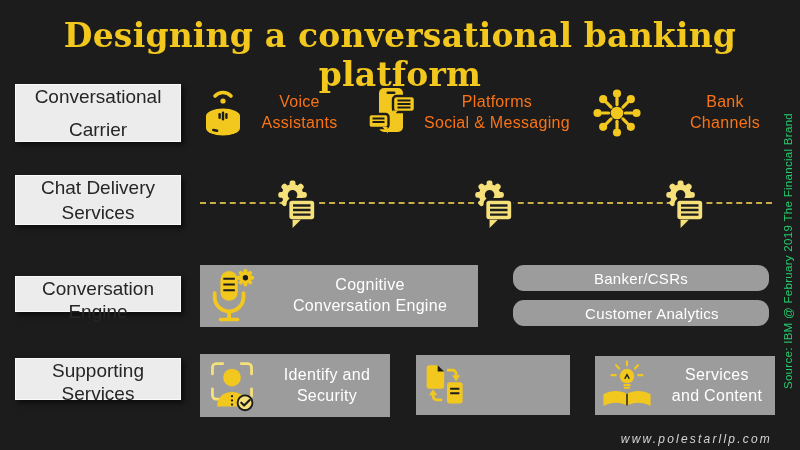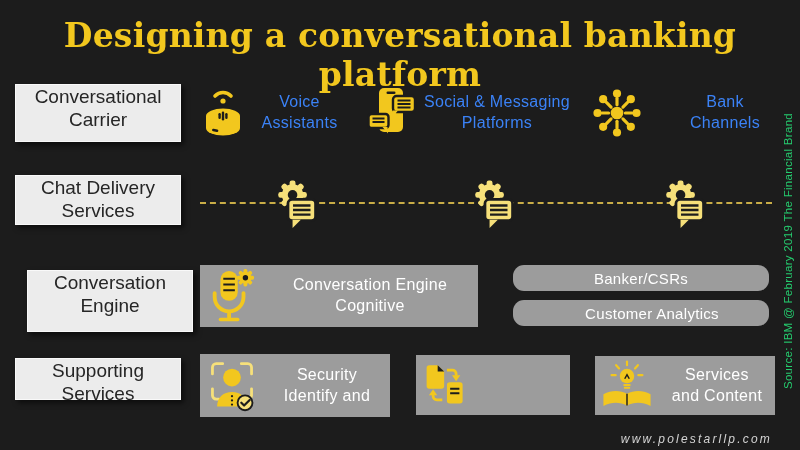--- a/index.html
+++ b/index.html
@@ -18,27 +18,27 @@
     font-family:"DejaVu Serif","Liberation Serif", serif;
     font-weight:700; font-size:33px;
     color:#F2C71E; letter-spacing:0.2px;
   }
   .label-box {
     left:15px; width:166px;
     background:#ECECEC; color:#262626;
     border:1px solid #F9F9F9;
     box-shadow:3px 3px 5px rgba(0,0,0,0.55);
     display:flex; flex-direction:column;
-    align-items:center; justify-content:flex-start;
+    align-items:center; justify-content:space-between;
     text-align:center; font-size:19px; line-height:1.22; font-weight:500;
   }
   .caption {
     display:flex; flex-direction:column;
     align-items:center; justify-content:center;
-    text-align:center; color:#3b82f6;
+    text-align:center; color:#f97316;
     font-size:16px; line-height:1.3; letter-spacing:0.3px;
   }
   .dash-line {
     left:200px; top:202px; width:572px; height:0;
     border-top:2px dashed #C9AD47;
   }
   .gray-box {
     background:#9C9C9C; color:#FFFFFF;
     display:flex; align-items:center;
   }
@@ -99,22 +99,22 @@
     <rect x="19.5" y="7.5" width="9" height="2.6" rx="1.3" fill="#1C1C1C"></rect>
     <rect x="26" y="12" width="22" height="16" rx="3.5" fill="#F2C71E" stroke="#1C1C1C" stroke-width="2.4"></rect>
     <path d="M30.5 16.5 h13 M30.5 20 h13 M30.5 23.5 h13" stroke="#1C1C1C" stroke-width="2"></path>
     <path d="M31 26.5 l-5.5 6.5 l0.5 -6.5 z" fill="#F2C71E"></path>
     <rect x="1.5" y="30" width="20" height="14" rx="3" fill="#F2C71E" stroke="#1C1C1C" stroke-width="2.4"></rect>
     <path d="M5.5 34.5 h12 M5.5 38 h12" stroke="#1C1C1C" stroke-width="2"></path>
     <path d="M15.5 43 l5.5 6.5 l-0.5 -6.5 z" fill="#F2C71E"></path>
   </svg>
 </div>
 <div class="abs caption" style="left:412px;top:86px;width:170px;height:54px;">
+  <span>Platforms</span>
   <span>Social &amp; Messaging</span>
-  <span>Platforms</span>
 </div>
 
 <div class="abs icon-slot" style="left:590px;top:86px;width:54px;height:54px;">
   <svg width="52" height="52" viewBox="0 0 56 56">
     <g stroke="#F2C71E" stroke-width="3.4" stroke-linecap="round">
       <line x1="37" y1="28" x2="44" y2="28"></line>
         <line x1="19" y1="28" x2="12" y2="28"></line>
       <line x1="28" y1="19" x2="28" y2="12"></line>
         <line x1="28" y1="37" x2="28" y2="44"></line>
       <line x1="34.4" y1="21.6" x2="39.4" y2="16.6"></line>
@@ -185,21 +185,21 @@
       <rect x="-3.2" y="-15.5" width="6.4" height="31" rx="2.4" transform="rotate(135)"></rect>
       <circle r="11.6"></circle>
         <circle r="5.2" fill="#1C1C1C"></circle>
     </g>
     <rect x="13" y="22" width="30" height="23" rx="4.5" fill="#F6E07A" stroke="#1C1C1C" stroke-width="3"></rect>
     <path d="M18.5 28.5 h19 M18.5 33.5 h19 M18.5 38.5 h19" stroke="#1C1C1C" stroke-width="2.6"></path>
     <path d="M18 44 v9 l9 -9 z" fill="#F6E07A"></path>
   </svg>
 </div>
 
-<div class="abs label-box" style="top:270px;height:62px;margin-left:12px;">
+<div class="abs label-box" style="top:276px;height:36px;">
   <span>Conversation</span>
   <span>Engine</span>
 </div>
 
 <div class="abs gray-box" style="left:200px;top:265px;width:278px;height:62px;">
   <div class="icon-slot" style="width:62px;height:58px;">
     <svg width="50" height="56" viewBox="0 0 52 58">
       <rect x="15" y="3" width="18" height="31" rx="9" fill="#F2C71E"></rect>
       <path d="M18 11 h12 M18 17 h12 M18 23 h12" stroke="#1C1C1C" stroke-width="2.2"></path>
       <g transform="translate(41,10)" fill="#F2C71E">
@@ -209,22 +209,22 @@
         <rect x="-2" y="-9" width="4" height="18" rx="1.6" transform="rotate(135)"></rect>
         <circle r="6.2"></circle>
           <circle r="2.8" fill="#1C1C1C"></circle>
       </g>
       <path d="M9 26 v4 a15 15 0 0 0 30 0 v-4" stroke="#F2C71E" stroke-width="4" fill="none" stroke-linecap="round"></path>
       <line x1="24" y1="45" x2="24" y2="52" stroke="#F2C71E" stroke-width="4"></line>
       <line x1="15" y1="53.5" x2="33" y2="53.5" stroke="#F2C71E" stroke-width="3.6" stroke-linecap="round"></line>
     </svg>
   </div>
   <div class="txt">
+    <span style="display:block">Cognitive</span>
     <span style="display:block">Conversation Engine</span>
-    <span style="display:block">Cognitive</span>
   </div>
 </div>
 
 <div class="abs pill" style="left:513px;top:265px;width:256px;height:26px;">
   <span>Banker/CSRs</span>
 </div>
 <div class="abs pill" style="left:513px;top:300px;width:256px;height:26px;padding-left:22px;">
   <span>Customer Analytics</span>
 </div>
 
@@ -247,22 +247,22 @@
       <g fill="#1C1C1C">
         <circle cx="29" cy="41" r="1.2"></circle>
           <circle cx="29" cy="45.5" r="1.2"></circle>
           <circle cx="29" cy="50" r="1.2"></circle>
       </g>
       <circle cx="43" cy="48" r="8" fill="#F6E07A" stroke="#1C1C1C" stroke-width="2"></circle>
       <path d="M39 48 l3 3 l6 -6" stroke="#1C1C1C" stroke-width="2.4" fill="none" stroke-linecap="round" stroke-linejoin="round"></path>
     </svg>
   </div>
   <div class="txt">
+    <span style="display:block">Identify and</span>
     <span style="display:block">Security</span>
-    <span style="display:block">Identify and</span>
   </div>
 </div>
 
 <div class="abs gray-box" style="left:416px;top:355px;width:154px;height:60px;">
   <div class="icon-slot" style="width:60px;height:58px;">
     <svg width="48" height="56" viewBox="0 0 52 58">
       <path d="M5 10.5 a3 3 0 0 1 3 -3 H17 l7 7 V30 a3 3 0 0 1 -3 3 H8 a3 3 0 0 1 -3 -3 z" fill="#F2C71E"></path>
       <path d="M17 7.5 l7 7 h-7 z" fill="#1C1C1C"></path>
       <rect x="27" y="26" width="17" height="23" rx="3" fill="#F2C71E"></rect>
       <path d="M30.5 33 h10 M30.5 38 h10" stroke="#1C1C1C" stroke-width="2.2"></path>

